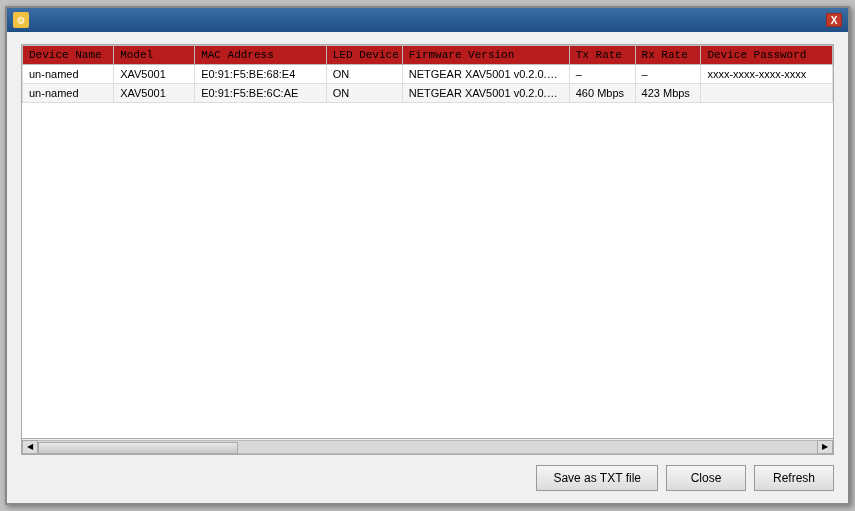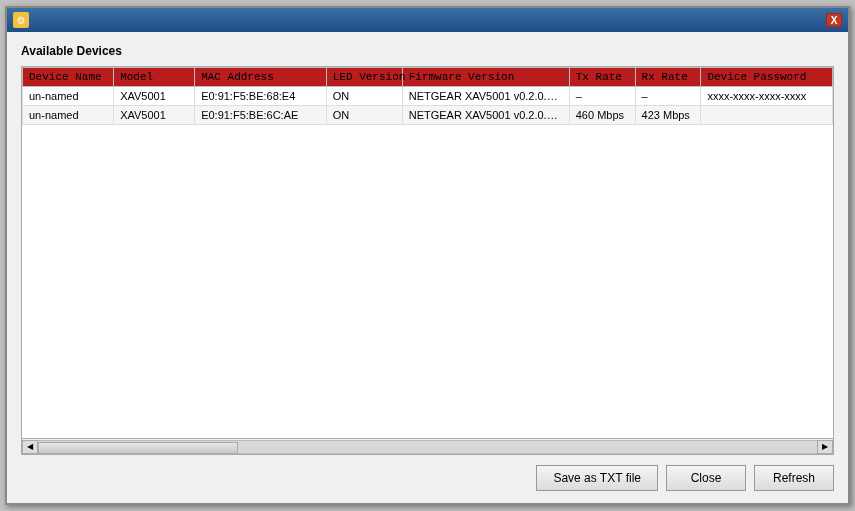--- a/index.html
+++ b/index.html
@@ -221,31 +221,30 @@
 <div class="dialog-window">
 
   <div class="title-bar">
     <div class="title-bar-left">
       <div class="title-icon">⚙</div>
     </div>
     <button class="close-btn">X</button>
   </div>
 
   <div class="dialog-body">
-    <div class="section-title">Available Devices</div>
 
     <div class="table-container">
       <div class="table-scroll-area">
         <table>
           <thead>
             <tr>
               <th style="width:90px">Device Name</th>
               <th style="width:80px">Model</th>
               <th style="width:130px">MAC Address</th>
-              <th style="width:75px">LED Version</th>
+              <th style="width:75px">LED Device</th>
               <th style="width:165px">Firmware Version</th>
               <th style="width:65px">Tx Rate</th>
               <th style="width:65px">Rx Rate</th>
               <th style="width:130px">Device Password</th>
             </tr>
           </thead>
           <tbody id="table-body">
           <tr>
                 <td>un-named</td>
                 <td>XAV5001</td>

